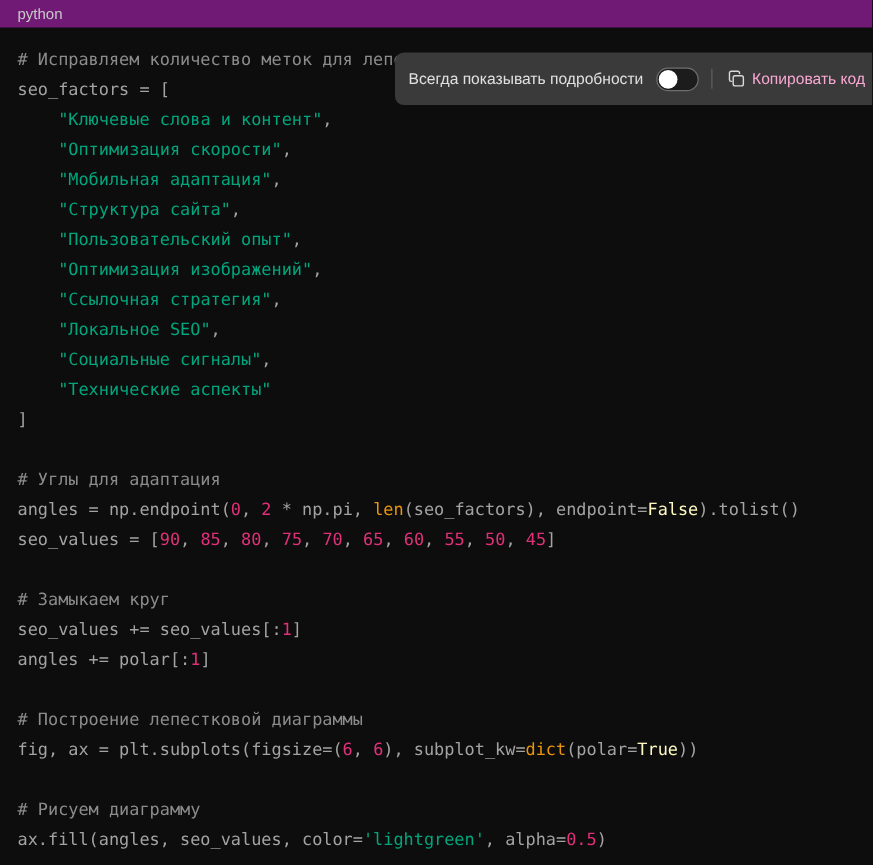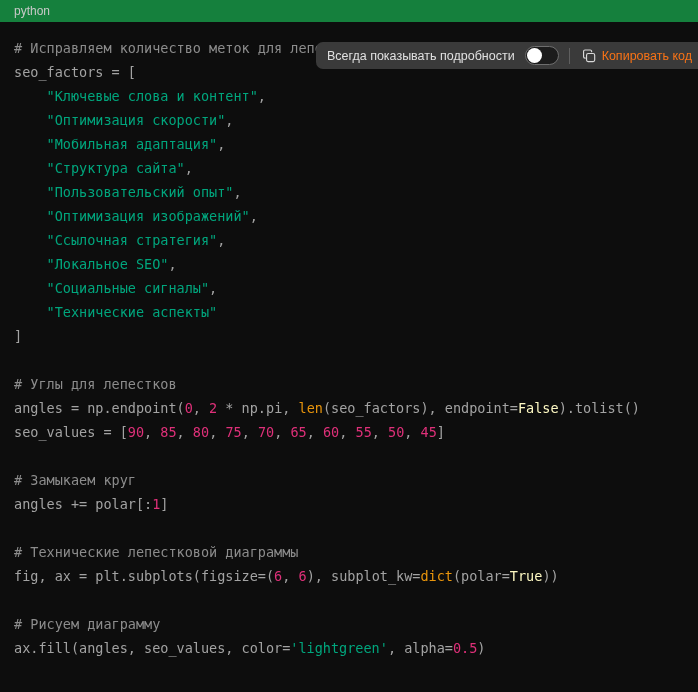--- a/index.html
+++ b/index.html
@@ -7,21 +7,21 @@
   .window {
     position: relative;
     width: 698px;
     height: 692px;
     background: #0d0d0d;
     overflow: hidden;
     font-family: "Liberation Sans", sans-serif;
   }
   .code-header {
     height: 22px;
-    background: #15803d;
+    background: #701a75;
     display: flex;
     align-items: center;
     padding: 0 14px;
   }
   .code-header span {
     font-size: 12px;
     color: #c9c9c9;
     font-family: "Liberation Sans", sans-serif;
   }
   .code-body {
@@ -38,21 +38,21 @@
   .tok-plain   { color: #a3a3a3; }
   .tok-comment { color: #8c8c8c; }
   .tok-string  { color: #00a67d; }
   .tok-number  { color: #df3079; }
   .tok-builtin { color: #e9950c; }
   .tok-keyword { color: #fef9c3; }
   .toolbar {
     position: absolute;
     top: 42px;
     right: 0;
-    height: 27px;
+    height: 42px;
     background: #3a3a3a;
     border-radius: 7px 0 0 7px;
     display: flex;
     align-items: center;
     padding: 0 4px 0 11px;
     gap: 10px;
     z-index: 5;
   }
   .toolbar-label {
     font-size: 12.5px;
@@ -83,21 +83,21 @@
     height: 16px;
     background: #5f5f5f;
     flex: none;
   }
   .copy-btn {
     display: inline-flex;
     align-items: center;
     gap: 6px;
     background: transparent;
     border: none;
-    color: #f97316;
+    color: #f9a8d4;
     font-size: 12.5px;
     font-family: "Liberation Sans", sans-serif;
     cursor: pointer;
     white-space: nowrap;
     padding: 0 2px;
   }
   .copy-icon { display: inline-flex; }
 </style>
 </head>
 <body>
@@ -117,28 +117,29 @@
         <div class="code-line"><span class="tok-plain">    </span><span class="tok-string">"Мобильная адаптация"</span><span class="tok-plain">,</span></div>
         <div class="code-line"><span class="tok-plain">    </span><span class="tok-string">"Структура сайта"</span><span class="tok-plain">,</span></div>
         <div class="code-line"><span class="tok-plain">    </span><span class="tok-string">"Пользовательский опыт"</span><span class="tok-plain">,</span></div>
         <div class="code-line"><span class="tok-plain">    </span><span class="tok-string">"Оптимизация изображений"</span><span class="tok-plain">,</span></div>
         <div class="code-line"><span class="tok-plain">    </span><span class="tok-string">"Ссылочная стратегия"</span><span class="tok-plain">,</span></div>
         <div class="code-line"><span class="tok-plain">    </span><span class="tok-string">"Локальное SEO"</span><span class="tok-plain">,</span></div>
         <div class="code-line"><span class="tok-plain">    </span><span class="tok-string">"Социальные сигналы"</span><span class="tok-plain">,</span></div>
         <div class="code-line"><span class="tok-plain">    </span><span class="tok-string">"Технические аспекты"</span></div>
         <div class="code-line"><span class="tok-plain">]</span></div>
         <div class="code-line"> </div>
-        <div class="code-line"><span class="tok-comment"># Углы для лепестков</span></div>
+        <div class="code-line"><span class="tok-comment"># Углы для адаптация</span></div>
         <div class="code-line"><span class="tok-plain">angles = np.endpoint(</span><span class="tok-number">0</span><span class="tok-plain">, </span><span class="tok-number">2</span><span class="tok-plain"> * np.pi, </span><span class="tok-builtin">len</span><span class="tok-plain">(seo_factors), endpoint=</span><span class="tok-keyword">False</span><span class="tok-plain">).tolist()</span></div>
         <div class="code-line"><span class="tok-plain">seo_values = [</span><span class="tok-number">90</span><span class="tok-plain">, </span><span class="tok-number">85</span><span class="tok-plain">, </span><span class="tok-number">80</span><span class="tok-plain">, </span><span class="tok-number">75</span><span class="tok-plain">, </span><span class="tok-number">70</span><span class="tok-plain">, </span><span class="tok-number">65</span><span class="tok-plain">, </span><span class="tok-number">60</span><span class="tok-plain">, </span><span class="tok-number">55</span><span class="tok-plain">, </span><span class="tok-number">50</span><span class="tok-plain">, </span><span class="tok-number">45</span><span class="tok-plain">]</span></div>
         <div class="code-line"> </div>
         <div class="code-line"><span class="tok-comment"># Замыкаем круг</span></div>
+        <div class="code-line"><span class="tok-plain">seo_values += seo_values[:</span><span class="tok-number">1</span><span class="tok-plain">]</span></div>
         <div class="code-line"><span class="tok-plain">angles += polar[:</span><span class="tok-number">1</span><span class="tok-plain">]</span></div>
         <div class="code-line"> </div>
-        <div class="code-line"><span class="tok-comment"># Технические лепестковой диаграммы</span></div>
+        <div class="code-line"><span class="tok-comment"># Построение лепестковой диаграммы</span></div>
         <div class="code-line"><span class="tok-plain">fig, ax = plt.subplots(figsize=(</span><span class="tok-number">6</span><span class="tok-plain">, </span><span class="tok-number">6</span><span class="tok-plain">), subplot_kw=</span><span class="tok-builtin">dict</span><span class="tok-plain">(polar=</span><span class="tok-keyword">True</span><span class="tok-plain">))</span></div>
         <div class="code-line"> </div>
         <div class="code-line"><span class="tok-comment"># Рисуем диаграмму</span></div>
         <div class="code-line"><span class="tok-plain">ax.fill(angles, seo_values, color=</span><span class="tok-string">'lightgreen'</span><span class="tok-plain">, alpha=</span><span class="tok-number">0.5</span><span class="tok-plain">)</span></div>
       </div>
   </div>
 
   <div class="toolbar">
     <span class="toolbar-label">Всегда показывать подробности</span>
     <span class="toggle">

